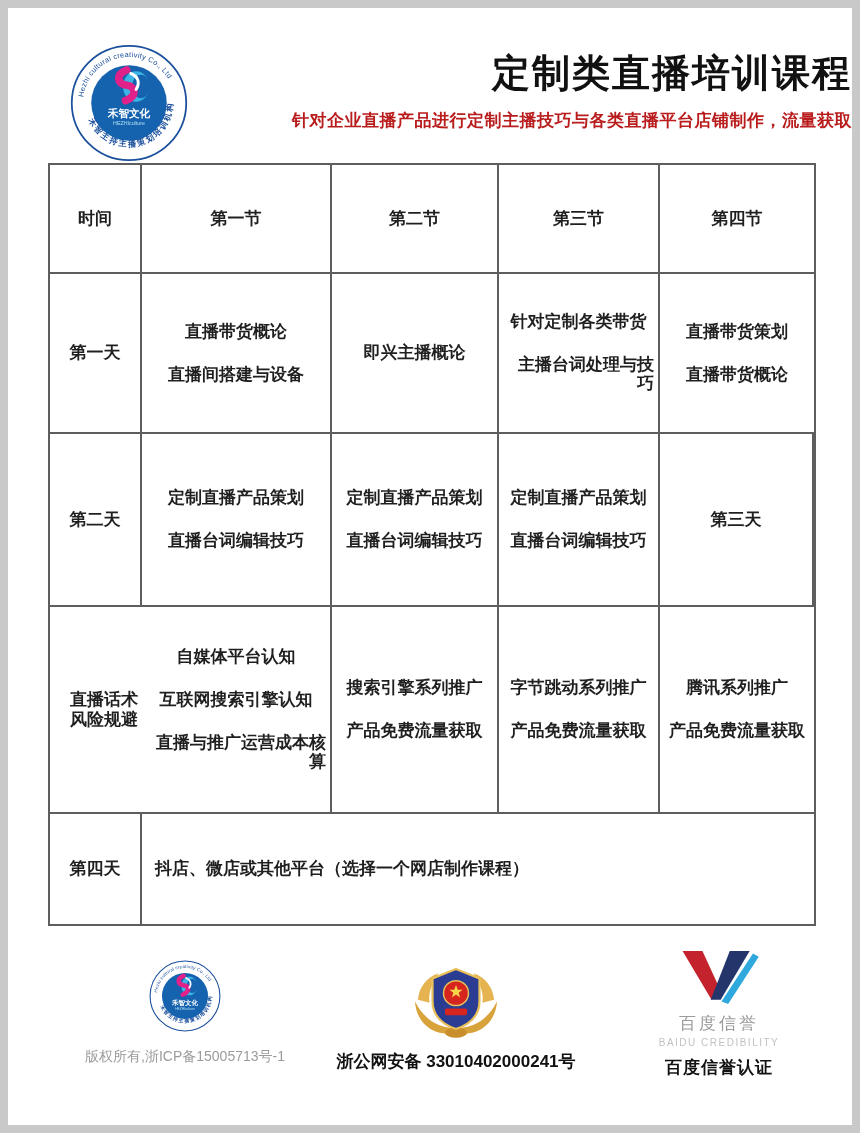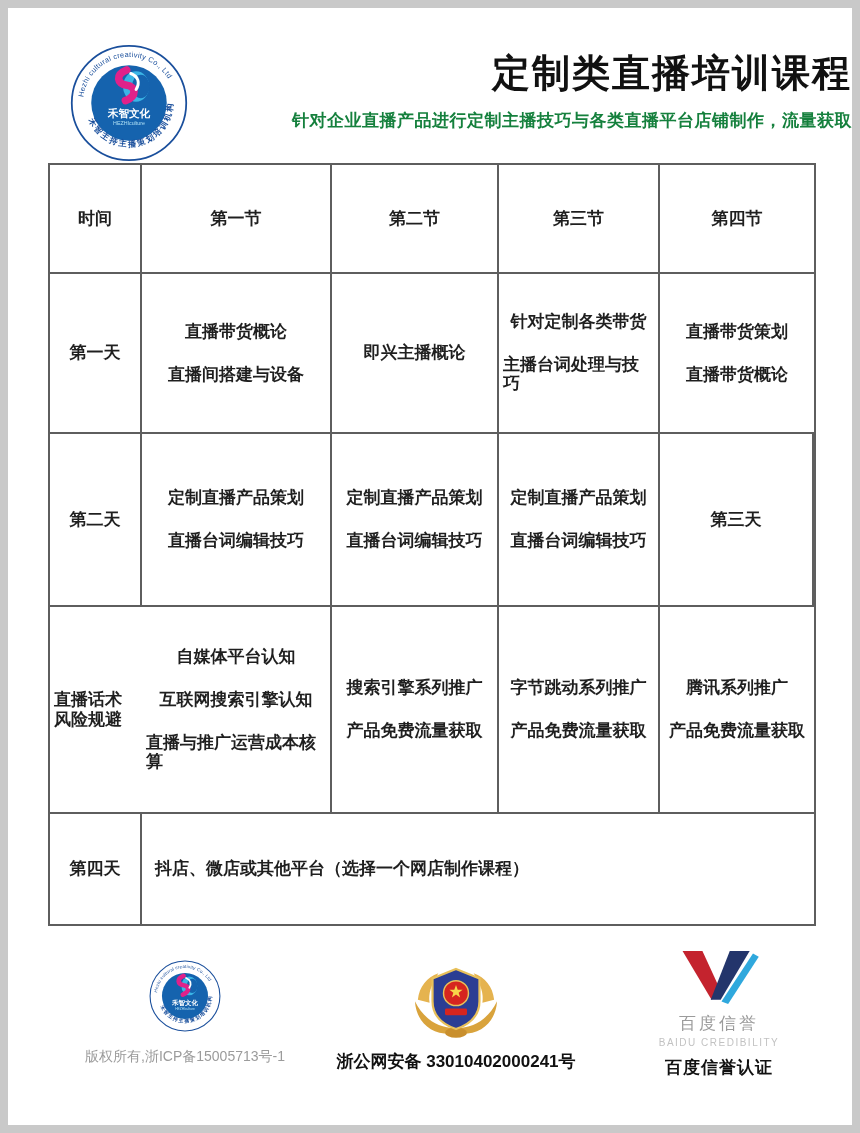--- a/index.html
+++ b/index.html
@@ -15,39 +15,39 @@
     width: 844px; height: 1117px;
     background: #ffffff;
     color: #1f1f1f;
   }
 
   
   .header-logo { position: absolute; left: 62px; top: 36px; width: 118px; height: 118px; }
   .brand-logo text { font-family: "Liberation Sans", sans-serif; }
   .title-block { position: absolute; left: 80px; right: 0; top: 40px; text-align: right; }
   .page-title { font-size: 38px; font-weight: bold; letter-spacing: 2px; color: #111; }
-  .page-subtitle { font-size: 17px; font-weight: bold; margin-top: 10px; letter-spacing: 0.5px; color: #15803d; }
+  .page-subtitle { font-size: 17px; font-weight: bold; margin-top: 10px; letter-spacing: 0.5px; color: #b91c1c; }
 
   
   .course-table {
     position: absolute; left: 40px; top: 155px;
     width: 768px;
     display: grid;
     grid-template-columns: 92px 190px 167px 161px 154px;
     grid-template-rows: 109px 160px 173px 207px 110px;
     border: 2px solid #5e5e5e;
   }
   .cell {
     border-right: 2px solid #5e5e5e;
     border-bottom: 2px solid #5e5e5e;
     display: flex; flex-direction: column;
     align-items: center; justify-content: center;
     gap: 23px;
     font-size: 17px; font-weight: bold;
-    text-align: left;
+    text-align: right;
     line-height: 1.15;
     padding: 4px;
   }
   .cell.lc { border-right: none; }
   .cell.lr { border-bottom: none; }
   .cell.merged {
     grid-column: 2 / 6;
     flex-direction: row;
     justify-content: flex-start;
     padding-left: 13px;

